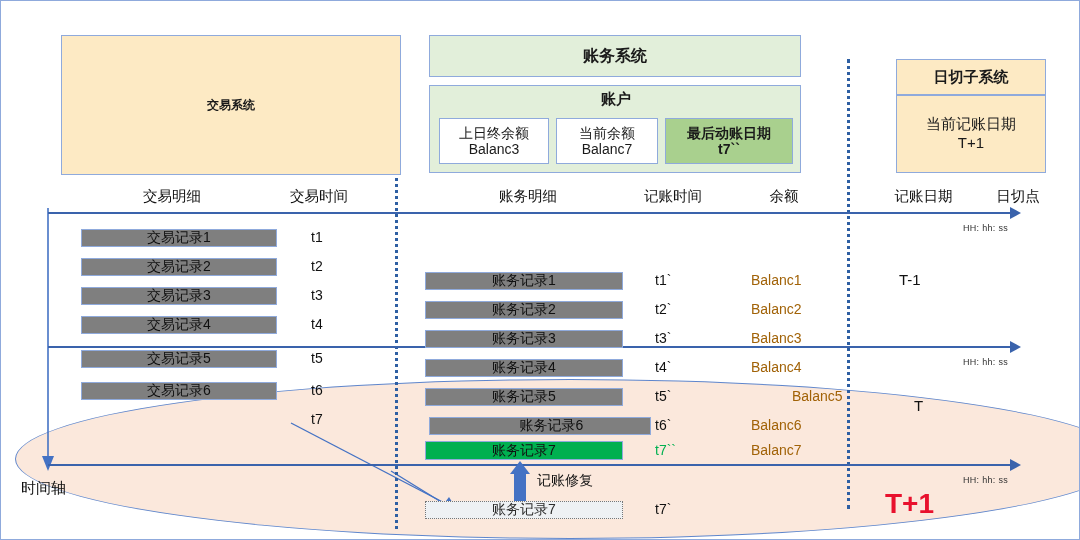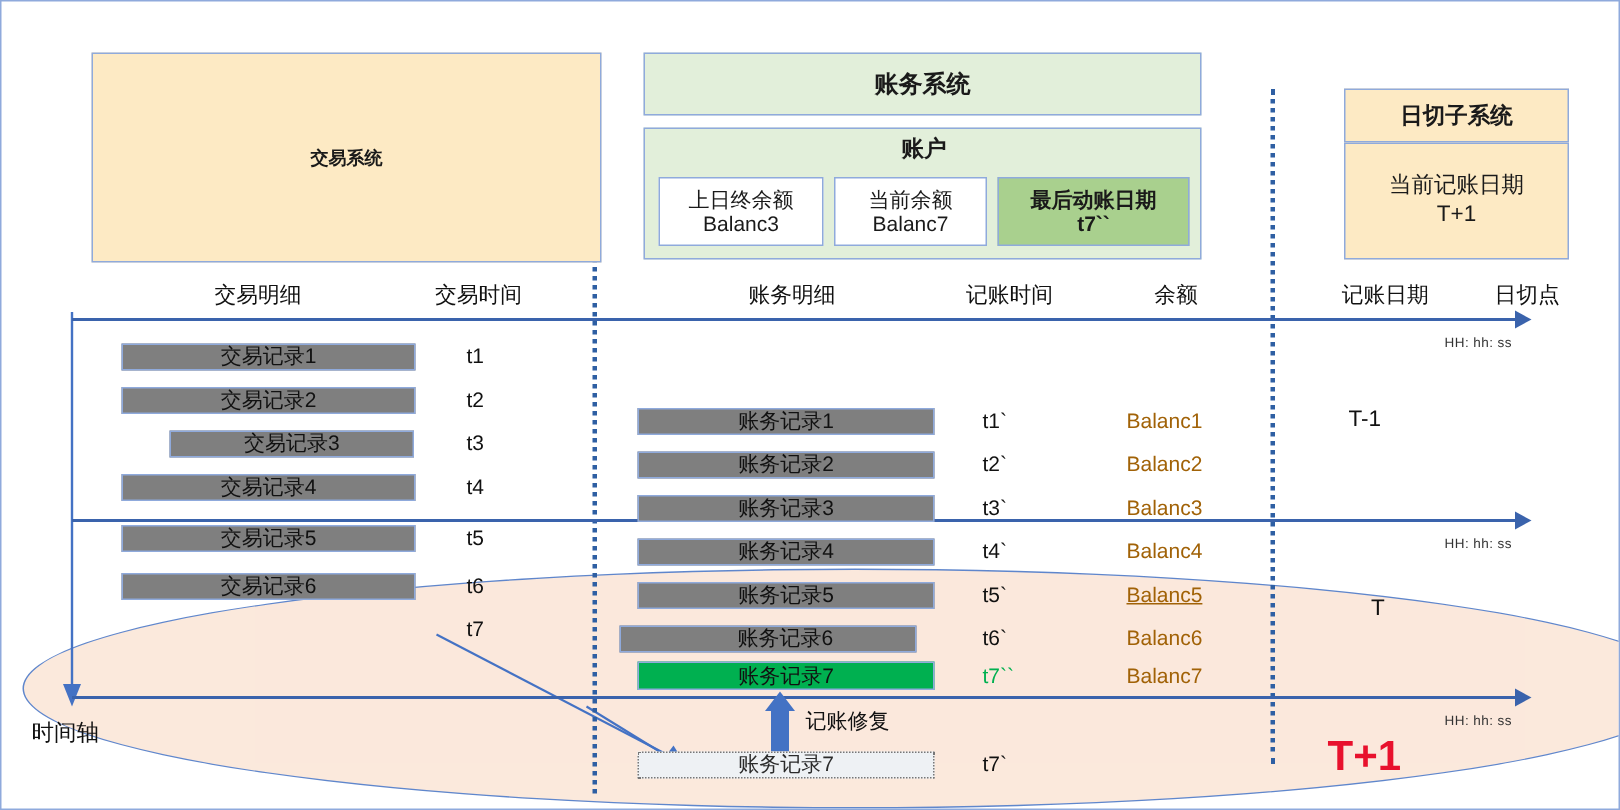--- a/index.html
+++ b/index.html
@@ -156,21 +156,21 @@
   <div class="abs rec gray" style="left:80px;top:228px;width:196px;height:18px;">
     <span>交易记录1</span>
     </div>
   <div class="abs tcell" style="left:310px;top:228px;">t1</div>
 
   <div class="abs rec gray" style="left:80px;top:257px;width:196px;height:18px;">
     <span>交易记录2</span>
     </div>
   <div class="abs tcell" style="left:310px;top:257px;">t2</div>
 
-  <div class="abs rec gray" style="left:80px;top:286px;width:163px;height:18px;margin-left:32px;">
+  <div class="abs rec gray" style="left:80px;top:286px;width:196px;height:18px;">
     <span>交易记录3</span>
     </div>
   <div class="abs tcell" style="left:310px;top:286px;">t3</div>
 
   <div class="abs rec gray" style="left:80px;top:315px;width:196px;height:18px;">
     <span>交易记录4</span>
     </div>
   <div class="abs tcell" style="left:310px;top:315px;">t4</div>
 
   <div class="abs rec gray" style="left:80px;top:349px;width:196px;height:18px;">
@@ -206,23 +206,23 @@
   <div class="abs rec gray" style="left:424px;top:358px;width:198px;height:18px;">
     <span>账务记录4</span>
     </div>
   <div class="abs tcell" style="left:654px;top:358px;">t4`</div>
   <div class="abs balcell" style="left:750px;top:358px;">Balanc4</div>
 
   <div class="abs rec gray" style="left:424px;top:387px;width:198px;height:18px;">
     <span>账务记录5</span>
     </div>
   <div class="abs tcell" style="left:654px;top:387px;">t5`</div>
-  <div class="abs balcell" style="left:750px;top:387px;text-decoration:underline;">Balanc5</div>
-
-  <div class="abs rec gray" style="left:412px;top:416px;width:198px;height:18px;padding-left:23px;">
+  <div class="abs balcell" style="left:791px;top:387px;">Balanc5</div>
+
+  <div class="abs rec gray" style="left:428px;top:416px;width:222px;height:18px;padding-left:23px;">
     <span>账务记录6</span>
     </div>
   <div class="abs tcell" style="left:654px;top:416px;">t6`</div>
   <div class="abs balcell" style="left:750px;top:416px;">Balanc6</div>
 
   <div class="abs rec green" style="left:424px;top:440px;width:198px;height:19px;">
     <span>账务记录7</span>
     </div>
   <div class="abs tcell greenTxt" style="left:654px;top:441px;">t7``</div>
   <div class="abs balcell" style="left:750px;top:441px;">Balanc7</div>

